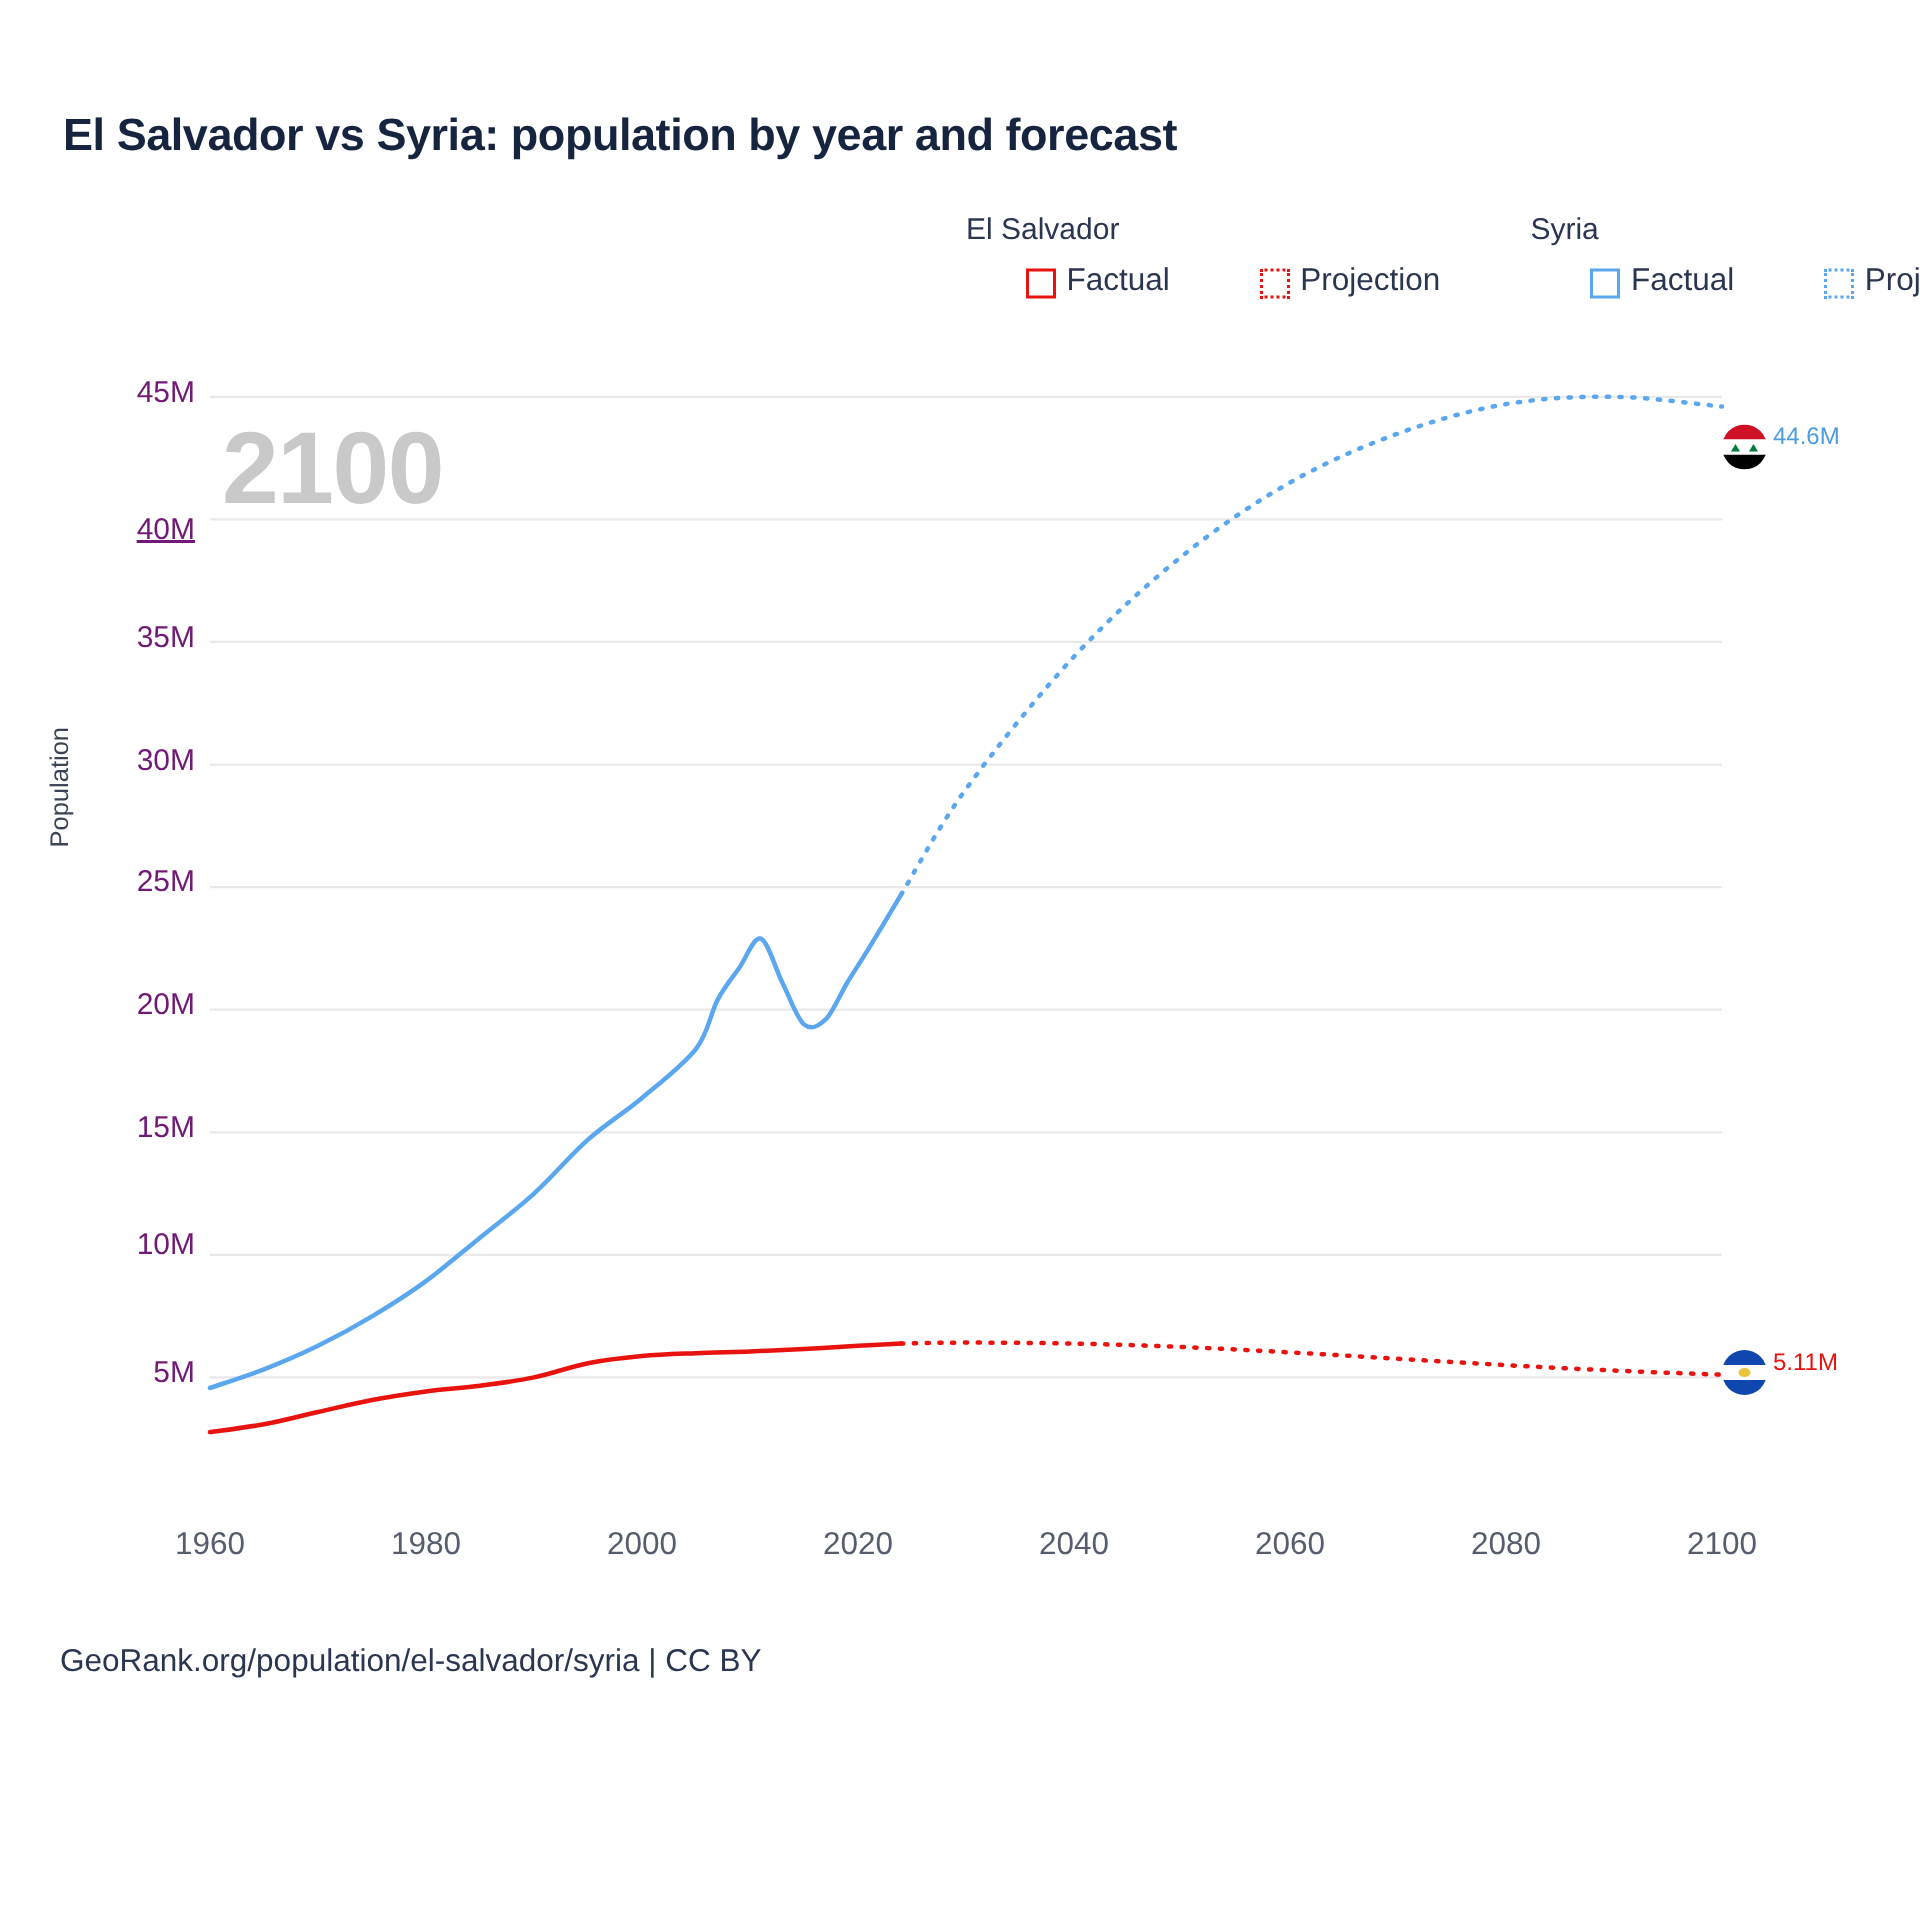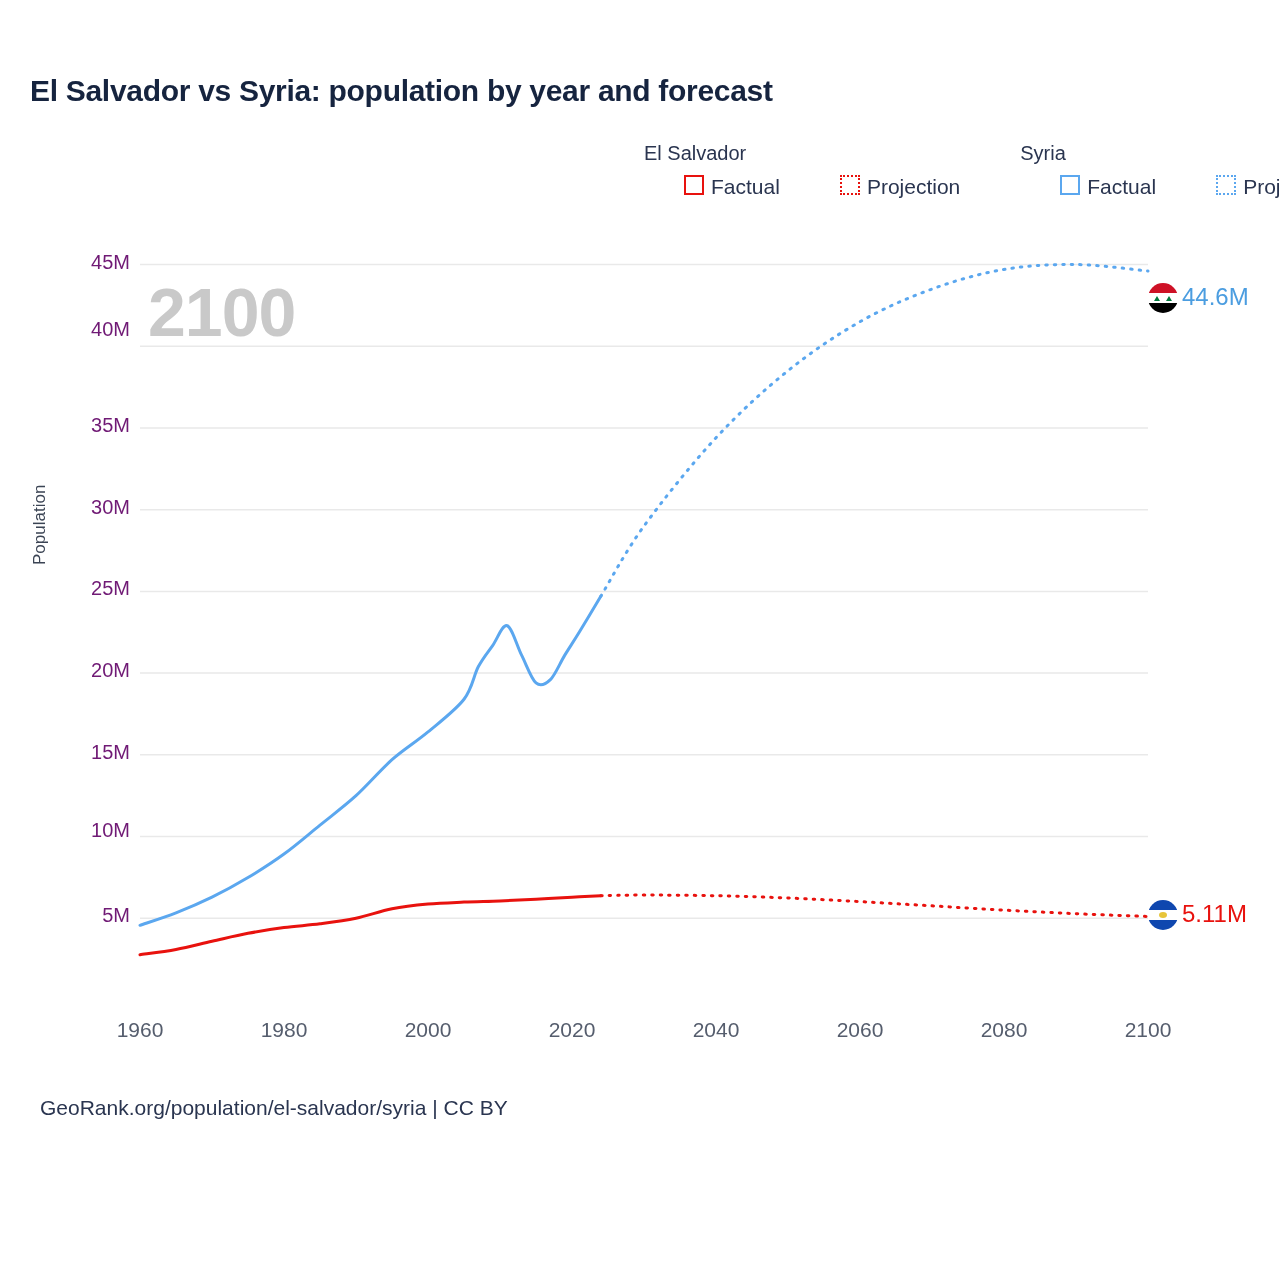--- a/index.html
+++ b/index.html
@@ -14,21 +14,21 @@
     color: #1b2a4a;
     position: relative;
     overflow: hidden;
   }
   .page {
     position: absolute;
     inset: 0;
   }
   .chart-title {
     position: absolute;
-    left: 30px;
+    left: 42px;
     top: 74px;
     font-size: 30px;
     font-weight: bold;
     color: #16243f;
     letter-spacing: -0.3px;
   }
 
   
   .legend {
     position: absolute;
@@ -48,21 +48,21 @@
     color: #2a3550;
     margin-bottom: 10px;
     padding-left: 4px;
   }
   .legend-items {
     display: flex;
     align-items: center;
   }
   .legend-item {
     display: flex;
-    align-items: flex-start;
+    align-items: flex-end;
     margin-right: 16px;
     padding-left: 44px;
   }
   .legend-swatch {
     width: 20px;
     height: 20px;
     margin-right: 7px;
     background: #fff;
     box-sizing: border-box;
   }
@@ -125,21 +125,21 @@
   }
   .x-ticks {
     position: absolute;
     left: 0;
     top: 1018px;
     width: 1280px;
     height: 40px;
   }
   .endpoint-label {
     position: absolute;
-    font-size: 24px;
+    font-size: 16px;
     white-space: nowrap;
   }
   .ep-syria { color: #4b9de0; left: 1182px; top: 283px; }
   .ep-sv { color: #e8120e; left: 1182px; top: 900px; }
 
   .flag {
     position: absolute;
     width: 30px;
     height: 30px;
     border-radius: 50%;
@@ -202,21 +202,21 @@
   <div class="y-axis-title">Population</div>
 
   <div class="y-ticks">
       <div class="y-tick" style="top: 904.28px;">5M</div>
       <div class="y-tick" style="top: 819px;">10M</div>
       <div class="y-tick" style="top: 740.839px;">15M</div>
       <div class="y-tick" style="top: 659.118px;">20M</div>
       <div class="y-tick" style="top: 577.398px;">25M</div>
       <div class="y-tick" style="top: 495.677px;">30M</div>
       <div class="y-tick" style="top: 413.957px;">35M</div>
-      <div class="y-tick" style="top: 318px;">40M</div>
+      <div class="y-tick" style="top: 342px; text-decoration: underline;">40M</div>
       <div class="y-tick" style="top: 250.516px;">45M</div>
     </div>
   <div class="x-ticks">
       <div class="x-tick" style="left: 140px;">1960</div>
       <div class="x-tick" style="left: 284px;">1980</div>
       <div class="x-tick" style="left: 428px;">2000</div>
       <div class="x-tick" style="left: 572px;">2020</div>
       <div class="x-tick" style="left: 716px;">2040</div>
       <div class="x-tick" style="left: 860px;">2060</div>
       <div class="x-tick" style="left: 1004px;">2080</div>

